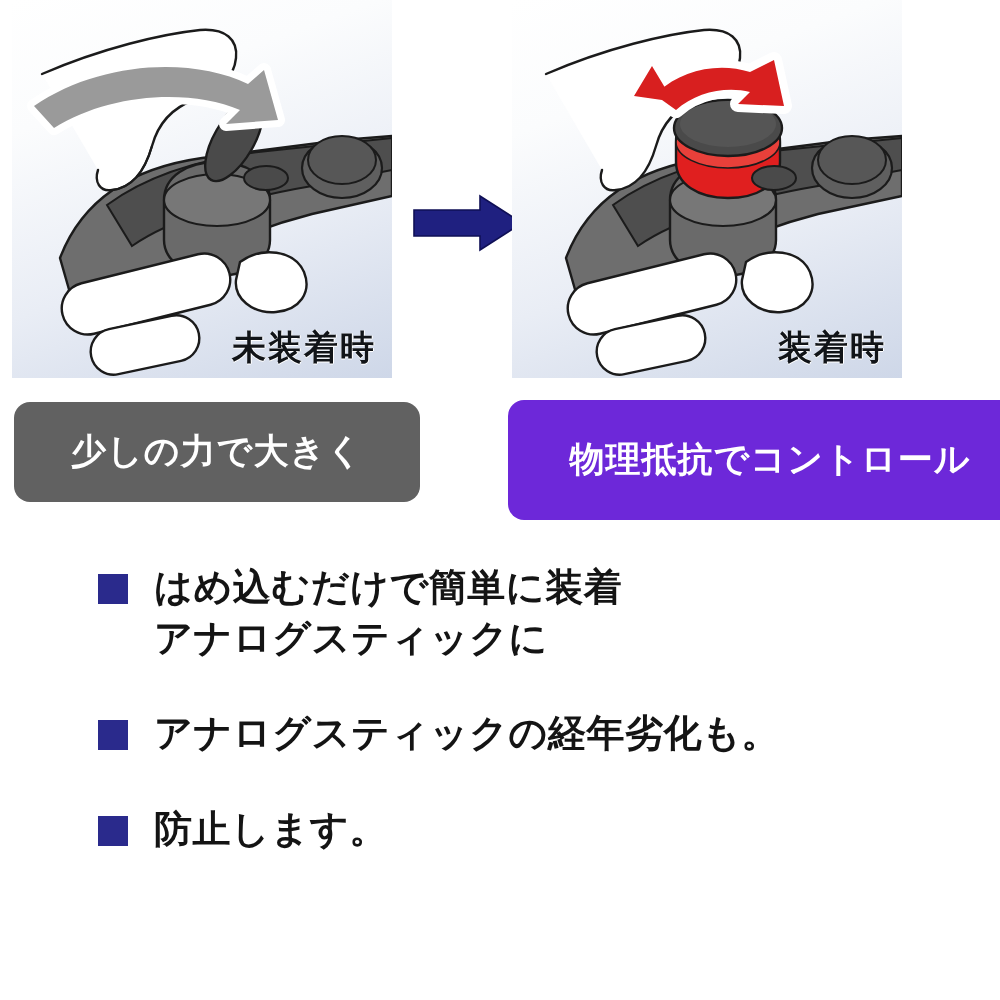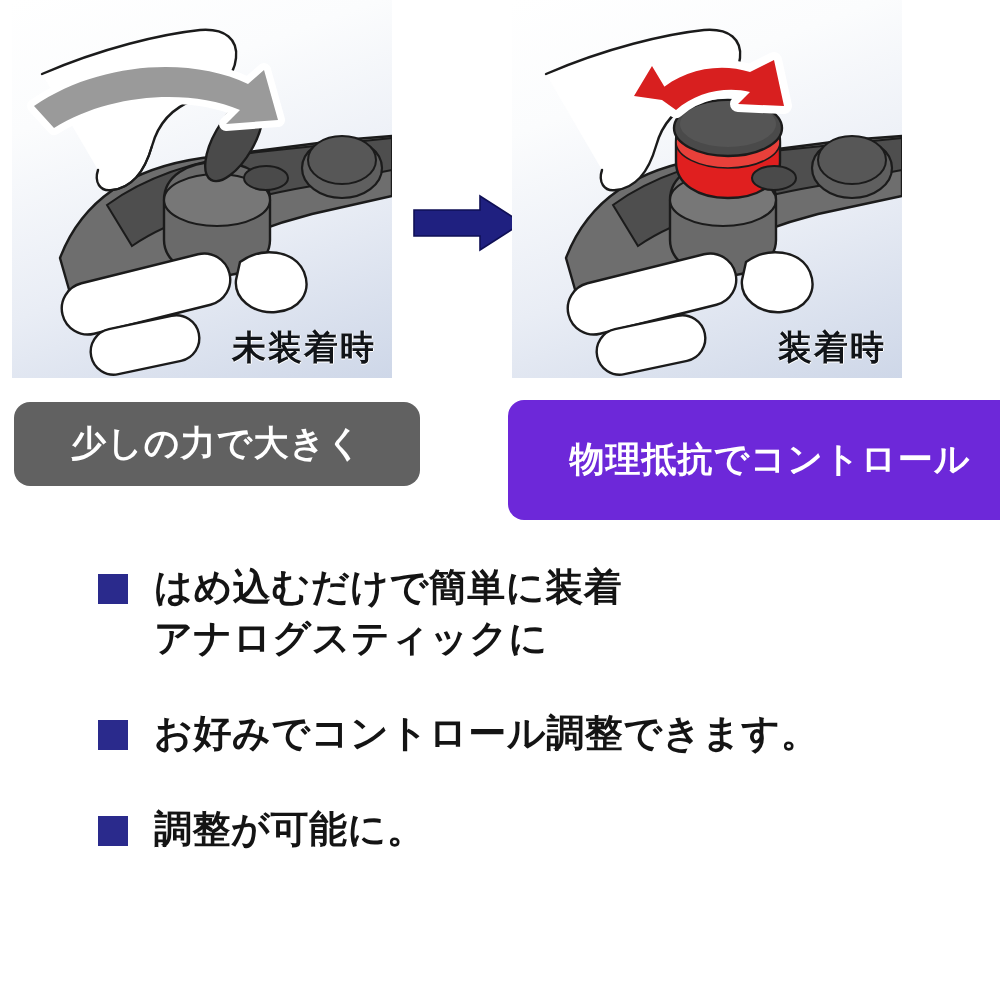--- a/index.html
+++ b/index.html
@@ -35,21 +35,21 @@
   .banner{
     position:absolute;border-radius:16px;
     display:flex;flex-direction:column;align-items:center;justify-content:center;
     text-align:center;box-sizing:border-box;
   }
   .banner .bline{
     font-weight:bold;color:#ffffff;white-space:nowrap;line-height:1.12;
     letter-spacing:1px;
   }
   .banner-gray{
-    left:14px;top:402px;width:406px;height:84px;background:#616161;
+    left:14px;top:402px;width:406px;height:100px;background:#616161;
     padding:6px 10px;
   }
   .banner-gray .bline{font-size:35px;}
   .banner-blue{
     left:508px;top:400px;width:524px;height:120px;background:#6d28d9;
     padding:6px 10px;
   }
   .banner-blue .bline{font-size:35px;}
   .banner-blue .bline.b2{letter-spacing:3px;}
 
@@ -163,26 +163,26 @@
       <div class="bullet-sq"></div>
       <div class="bullet-text">
         <span class="tl">はめ込むだけで簡単に装着</span>
         <span class="tl">アナログスティックに</span>
       </div>
     </div>
 
     <div class="bullet-row">
       <div class="bullet-sq"></div>
       <div class="bullet-text">
-        <span class="tl">お好みでコントロール調整できます。</span>
+        <span class="tl">アナログスティックの経年劣化も。</span>
       </div>
     </div>
 
     <div class="bullet-row">
       <div class="bullet-sq"></div>
       <div class="bullet-text">
-        <span class="tl">調整が可能に。</span>
+        <span class="tl">防止します。</span>
       </div>
     </div>
 
   </div>
 
 </div>
 
 </body></html>

